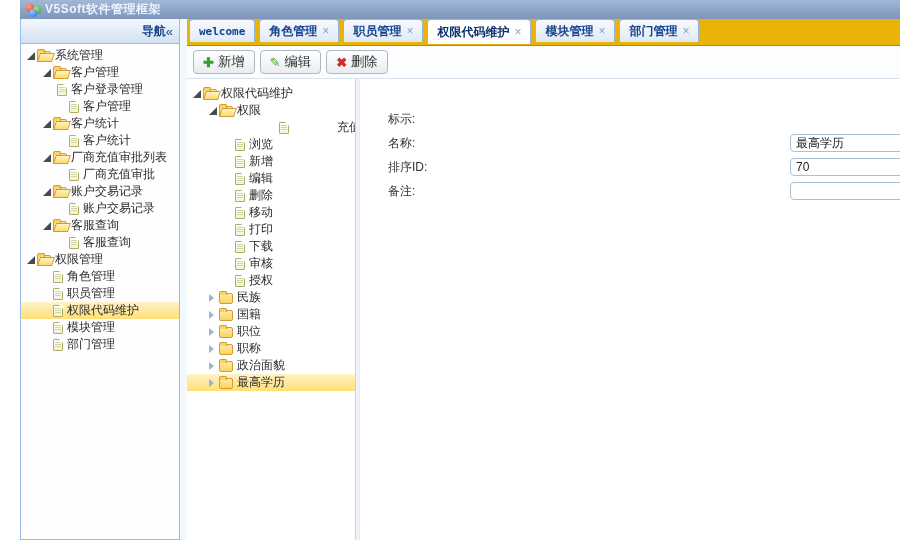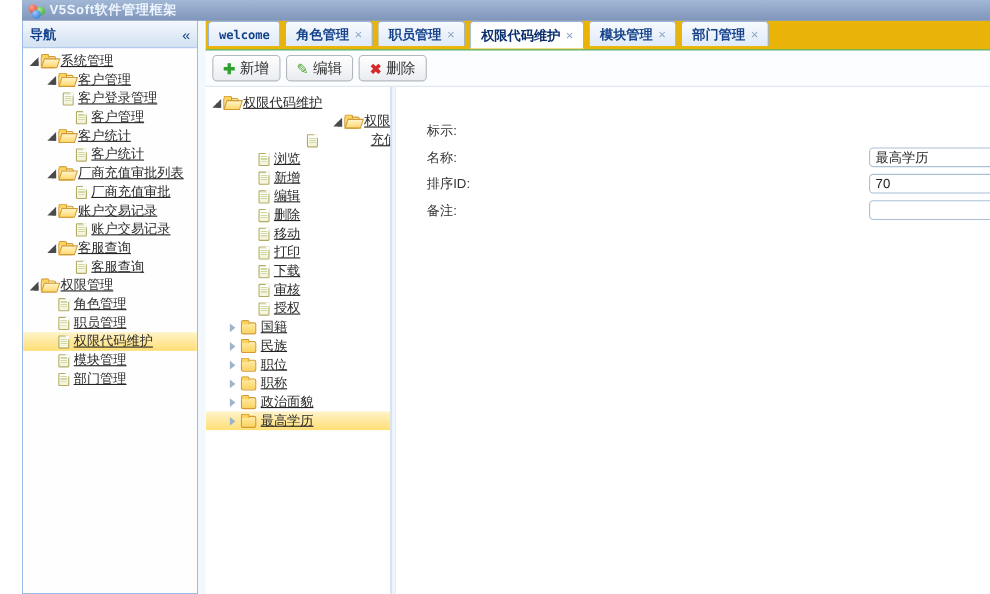--- a/index.html
+++ b/index.html
@@ -16,26 +16,26 @@
   .logo .c2 { background:radial-gradient(circle at 35% 30%,#a8e78f,#2f9e2b); left:7px; top:3px; }
   .logo .c3 { background:radial-gradient(circle at 35% 30%,#9cc7ff,#1f6fd0); left:3px; top:6px; }
   .titlebar .title { color:#eef4fd; font-weight:bold; letter-spacing:.5px; }
 
   .main-row { flex:1; display:flex; min-height:0; }
 
   
   .sidebar { width:160px; flex:0 0 auto; border:1px solid #99bbe8; border-top:none; display:flex; flex-direction:column; background:#fff; }
   .side-header { height:25px; flex:0 0 auto; background:linear-gradient(#f3f8fd,#d3e1f1);
     border-bottom:1px solid #99bbe8; display:flex; align-items:center; padding:0 6px; }
-  .side-header b { color:#15428b; flex:1; }
+  .side-header b { color:#15428b; flex:1;text-align:right; }
   .collapse-btn { color:#15428b; font-size:13px; cursor:pointer; line-height:1; }
   .side-body { flex:1; overflow:hidden; padding-top:3px; background:#fefeff; }
 
   
-  .tree-row { height:17px; line-height:17px; display:flex; align-items:center; white-space:nowrap; cursor:pointer;text-decoration:underline; }
+  .tree-row { height:17px; line-height:17px; display:flex; align-items:center; white-space:nowrap; cursor:pointer; }
   .tree-row.selected { background:linear-gradient(#fff3c8,#ffdf76); }
   .tree-row .lbl { padding-left:4px; color:#2b2b2b; }
   .arrow { width:12px; flex:0 0 auto; display:inline-flex; align-items:center; justify-content:center; }
   .arrow.exp::before { content:""; width:0; height:0; border:4px solid transparent;
     border-bottom-color:#4a4a4a; border-right-color:#4a4a4a; }
   .arrow.col::before { content:""; width:0; height:0; border:4px solid transparent;
     border-left:5px solid #9db4cc; }
   .ico { flex:0 0 auto; position:relative; }
   .ico.folder { width:14px; height:11px; background:linear-gradient(#ffeaa6,#fbd35e);
     border:1px solid #d29b33; border-radius:2px; margin-top:1px; }
@@ -241,21 +241,21 @@
             <span>删除</span>
           </button>
         </div>
       <div class="content">
         <div class="tree-panel" id="code-tree">
             <div class="tree-row" style="padding-left: 4px;">
               <span class="arrow exp"></span>
               <span class="ico folder open"></span>
               <span class="lbl">权限代码维护</span>
             </div>
-            <div class="tree-row" style="padding-left: 20px; justify-content: flex-end;">
+            <div class="tree-row" style="padding-left: 20px;">
               <span class="arrow exp"></span>
               <span class="ico folder open"></span>
               <span class="lbl">权限</span>
             </div>
             <div class="tree-row" style="padding-left: 36px; gap: 44px;">
               <span class="arrow"></span>
               <span class="ico page"></span>
               <span class="lbl">充值</span>
             </div>
             <div class="tree-row" style="padding-left: 36px;">
@@ -299,26 +299,26 @@
               <span class="lbl">审核</span>
             </div>
             <div class="tree-row" style="padding-left: 36px;">
               <span class="arrow"></span>
               <span class="ico page"></span>
               <span class="lbl">授权</span>
             </div>
             <div class="tree-row" style="padding-left: 20px;">
               <span class="arrow col"></span>
               <span class="ico folder"></span>
+              <span class="lbl">民族</span>
+            </div>
+            <div class="tree-row" style="padding-left: 20px;">
+              <span class="arrow col"></span>
+              <span class="ico folder"></span>
               <span class="lbl">国籍</span>
-            </div>
-            <div class="tree-row" style="padding-left: 20px;">
-              <span class="arrow col"></span>
-              <span class="ico folder"></span>
-              <span class="lbl">民族</span>
             </div>
             <div class="tree-row" style="padding-left: 20px;">
               <span class="arrow col"></span>
               <span class="ico folder"></span>
               <span class="lbl">职位</span>
             </div>
             <div class="tree-row" style="padding-left: 20px;">
               <span class="arrow col"></span>
               <span class="ico folder"></span>
               <span class="lbl">职称</span>

